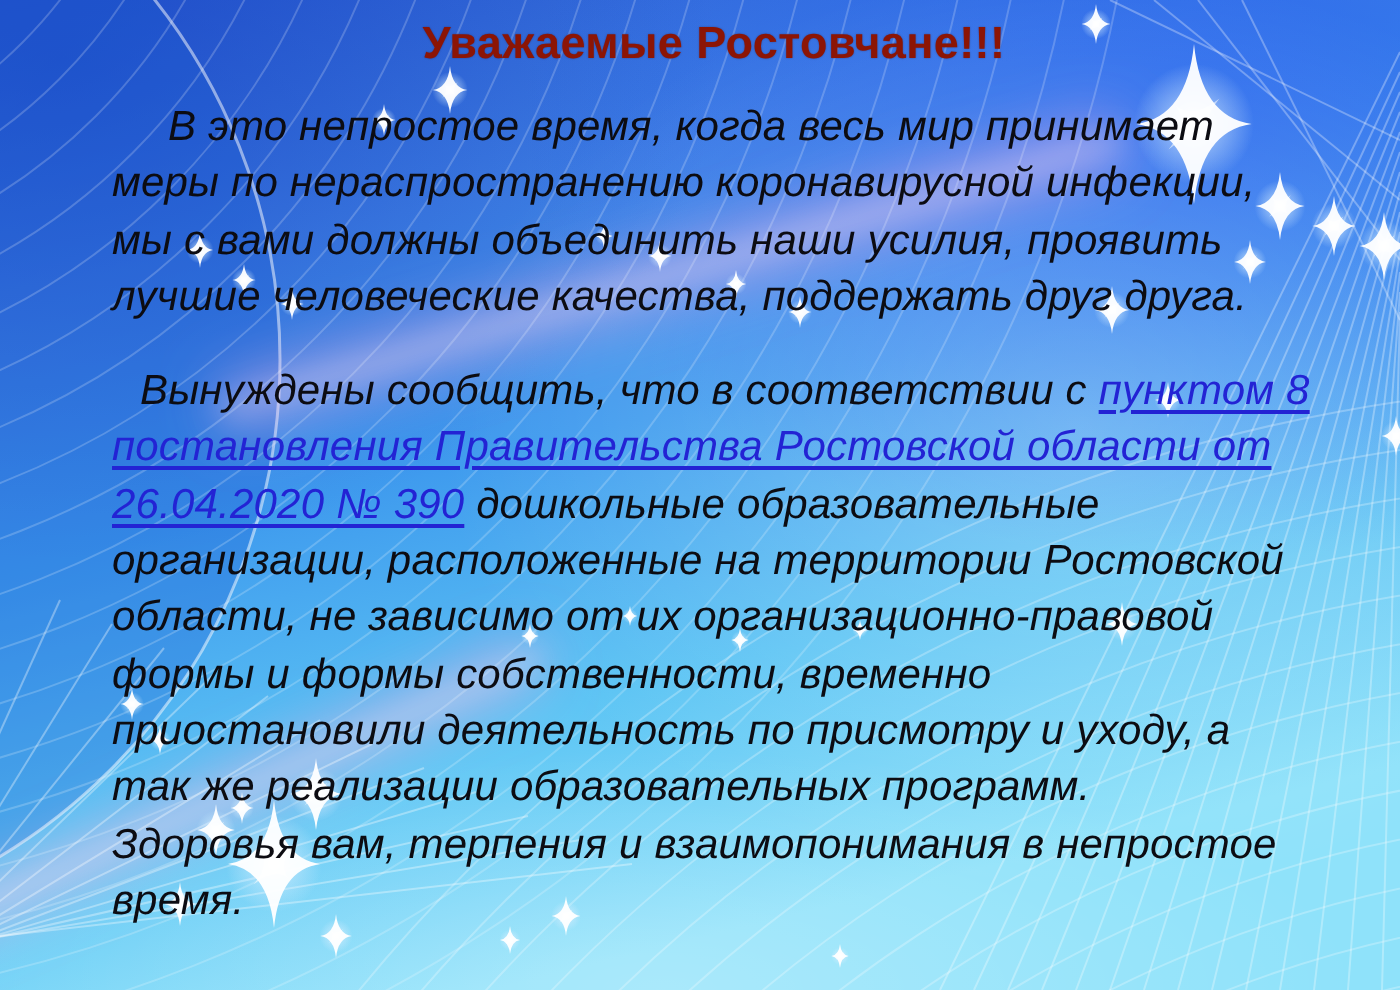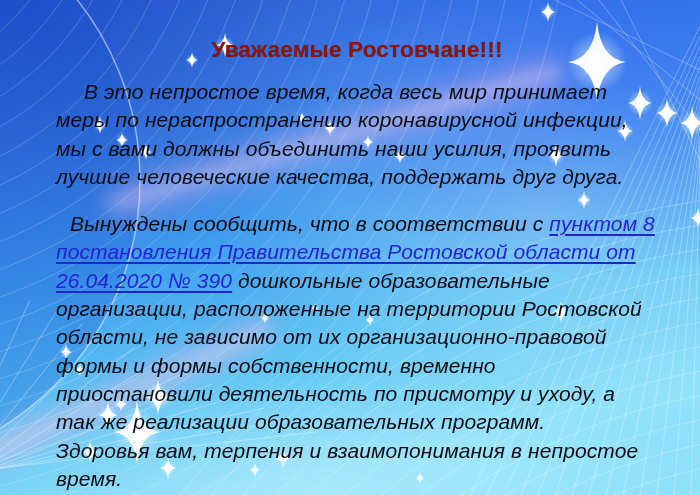--- a/index.html
+++ b/index.html
@@ -7,21 +7,21 @@
     position: relative;
     width: 700px;
     height: 495px;
     overflow: hidden;
     font-family: "Liberation Sans", sans-serif;
   }
   svg.bg { position: absolute; left: 0; top: 0; width: 700px; height: 495px; display: block; }
   .content {
     position: absolute;
     left: 0; top: 0; right: 0; bottom: 0;
-    padding: 37px 42px 0 56px;
+    padding: 9px 42px 0 56px;
     box-sizing: border-box;
   }
   .title {
     margin: 0 0 15px 0;
     text-align: center;
     font-size: 22.5px;
     font-weight: bold;
     letter-spacing: 0.2px;
     color: var(--title-color, #8C1505);
     text-shadow: 0 0 1px rgba(60,0,0,0.4);

